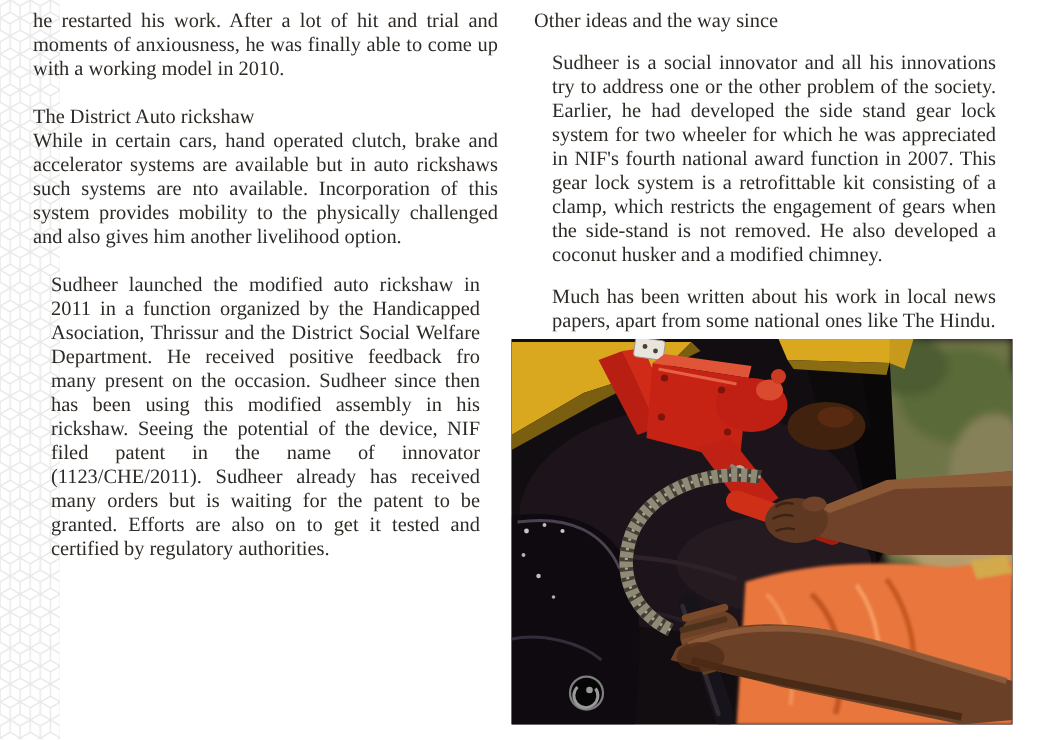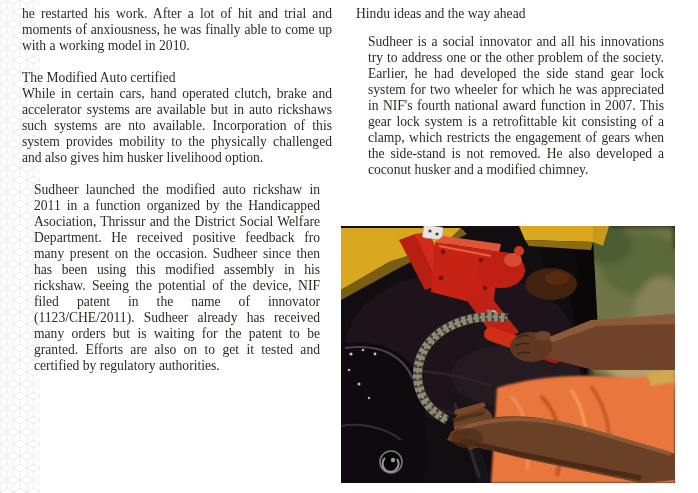--- a/index.html
+++ b/index.html
@@ -40,28 +40,29 @@
       <pattern id="hexpat" width="56" height="100" patternUnits="userSpaceOnUse" patternTransform="scale(0.24)">
         <path d="M28 66L0 50L0 16L28 0L56 16L56 50L28 66L28 100" fill="none" stroke="#e9e9e9" stroke-width="4"></path>
         <path d="M28 0L28 34L0 50L0 84L28 100L56 84L56 50L28 34" fill="none" stroke="#e9e9e9" stroke-width="4"></path>
       </pattern>
     </defs>
     <rect x="0" y="0" width="40" height="493" fill="url(#hexpat)"></rect>
   </svg>
 
   <div class="col col-left">
     <p>he restarted his work. After a lot of hit and trial and moments of anxiousness, he was finally able to come up with a working model in 2010.</p>
-    <h3 class="sec-heading">The Modified Auto certified</h3>
-    <p>While in certain cars, hand operated clutch, brake and accelerator systems are available but in auto rickshaws such systems are nto available. Incorporation of this system provides mobility to the physically challenged and also gives him husker livelihood option.</p>
+    <h3 class="sec-heading">The District Auto rickshaw</h3>
+    <p>While in certain cars, hand operated clutch, brake and accelerator systems are available but in auto rickshaws such systems are nto available. Incorporation of this system provides mobility to the physically challenged and also gives him another livelihood option.</p>
     <p class="tight">Sudheer launched the modified auto rickshaw in 2011 in a function organized by the Handicapped Asociation, Thrissur and the District Social Welfare Department. He received positive feedback fro many present on the occasion. Sudheer since then has been using this modified assembly in his rickshaw. Seeing the potential of the device, NIF filed patent in the name of innovator (1123/CHE/2011). Sudheer already has received many orders but is waiting for the patent to be granted. Efforts are also on to get it tested and certified by regulatory authorities.</p>
   </div>
 
   <div class="col col-right">
-    <h3 class="sec-heading">Hindu ideas and the way ahead</h3>
+    <h3 class="sec-heading">Other ideas and the way since</h3>
     <p class="tight">Sudheer is a social innovator and all his innovations try to address one or the other problem of the society. Earlier, he had developed the side stand gear lock system for two wheeler for which he was appreciated in NIF's fourth national award function in 2007. This gear lock system is a retrofittable kit consisting of a clamp, which restricts the engagement of gears when the side-stand is not removed. He also developed a coconut husker and a modified chimney.</p>
+    <p class="tight">Much has been written about his work in local news papers, apart from some national ones like The Hindu.</p>
   </div>
 
   <div class="photo">
     <svg width="334" height="257" viewBox="0 0 334 257" aria-hidden="true">
       <defs>
         <filter id="b3" x="-20%" y="-20%" width="140%" height="140%">
             <feGaussianBlur stdDeviation="3"></feGaussianBlur>
           </filter>
         <filter id="b1" x="-20%" y="-20%" width="140%" height="140%">
             <feGaussianBlur stdDeviation="1"></feGaussianBlur>

